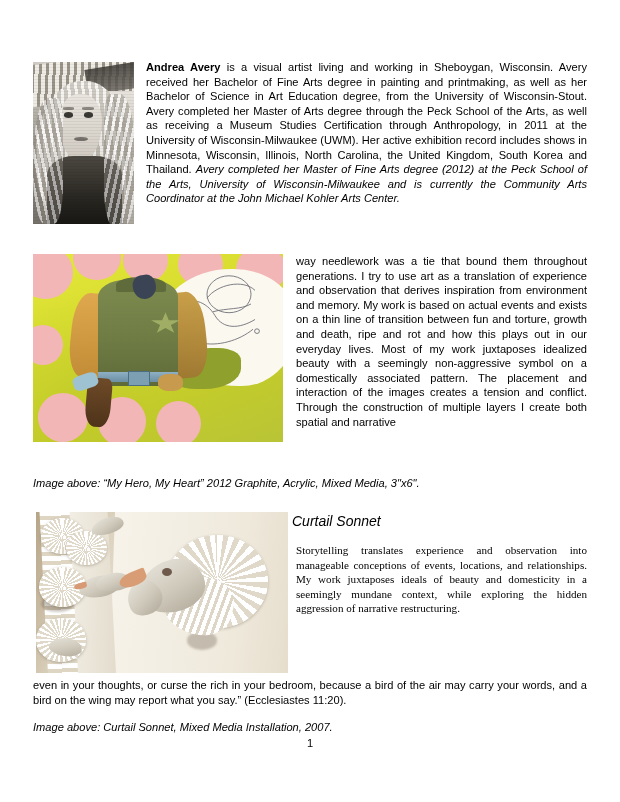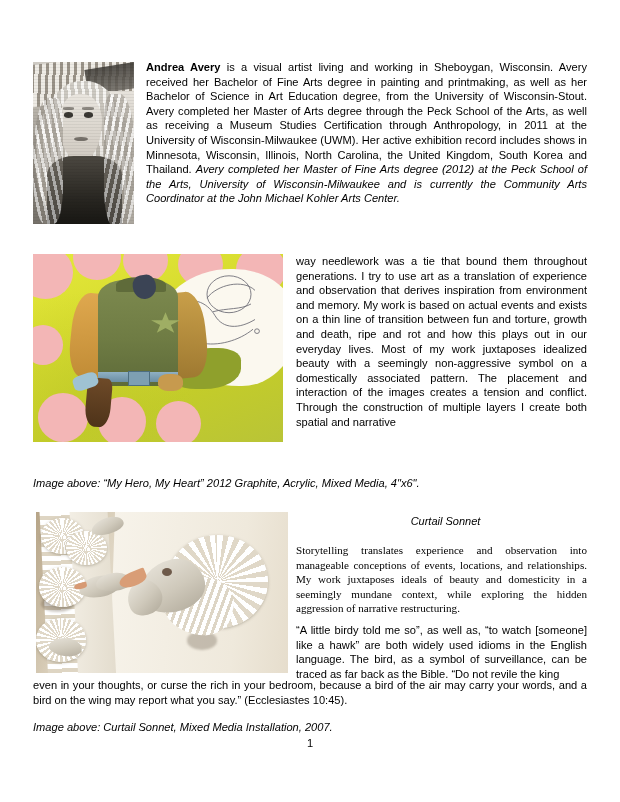--- a/index.html
+++ b/index.html
@@ -112,27 +112,26 @@
   .artwork2 {
     position: absolute;
     left: 36px;
     top: 512px;
     width: 252px;
     height: 161px;
     overflow: hidden;
   }
   .sonnet-title {
     position: absolute;
-    left: 300px;
+    left: 292px;
     top: 514px;
     width: 291px;
-    font-size: 11px;
+    font-size: 14px;
     line-height: 14.6px;
     font-style: italic;
-    text-align: center;
   }
   .sonnet-p1 {
     position: absolute;
     left: 296px;
     top: 543px;
     width: 291px;
     font-size: 11.1px;
     line-height: 14.6px;
     text-align: justify;
     font-family: Liberation Serif, serif;
@@ -471,21 +470,21 @@
     <div class="aw1-belt"></div>
     <div class="aw1-buckle"></div>
     <div class="aw1-holster"></div>
     <div class="aw1-gun"></div>
     <div class="aw1-hand"></div>
   </div>
 
   <div class="stmt-col"><span>way needlework was a tie that bound them throughout generations. I try to use art as a </span><span class="sp">translation</span><span> of experience and observation that derives inspiration from environment and memory. My work is based on actual events and exists on a thin line of transition between fun and torture, growth and death, ripe and rot and how this plays out in our everyday lives. Most of my work </span><span class="sp">juxtaposes</span><span> idealized beauty with a seemingly non-aggressive symbol on a domestically associated pattern. The placement and interaction of the images creates a tension and conflict. Through the </span><span class="sp">construction</span><span> of multiple layers I create both </span><span class="sp">spatial</span><span> and </span><span class="sp">narrative</span></div>
 
 
-  <div class="caption1">Image above: “My Hero, My Heart” 2012 Graphite, Acrylic, Mixed Media, 4"x6".</div>
+  <div class="caption1">Image above: “My Hero, My Heart” 2012 Graphite, Acrylic, Mixed Media, 3"x6".</div>
 
   <div class="artwork2">
     <div class="aw2-bg"></div>
     <div class="aw2-wall"></div>
     <div class="aw2-col"></div>
     <div class="aw2-colridge"></div>
 
     <div class="aw2-shadow" style="left:6%;  top:16%; width:12%; height:9%;"></div>
     <div class="aw2-shadow" style="left:2%;  top:52%; width:13%; height:10%;"></div>
     <div class="aw2-shadow" style="left:60%; top:74%; width:12%; height:12%;"></div>
@@ -506,21 +505,20 @@
     <div class="aw2-bird" style="left:41%; top:30%; width:26%; height:32%; transform:rotate(-12deg);"></div>
     <div class="aw2-bird" style="left:36%; top:42%; width:14%; height:22%; transform:rotate(-28deg);"></div>
     <div class="aw2-beak" style="left:33%; top:37%; width:11%; height:9%; transform:rotate(-22deg); background:#d99d76;"></div>
     <div class="aw2-eye" style="left:50%; top:35%; width:4%; height:5%;"></div>
   </div>
 
   <div class="sonnet-title">Curtail Sonnet</div>
 
   <div class="sonnet-p1"><span>Storytelling translates experience and observation into manageable </span><span class="sp">conceptions</span><span> of events, locations, and relationships. My work juxtaposes ideals of beauty and domesticity in a seemingly </span><span class="sp">mundane</span><span> context, while exploring the hidden aggression of narrative </span><span class="sp">restructuring</span><span>.</span></div>
 
-  <div class="sonnet-p2">“A little birdy told me so”, as well as, “to watch [someone] like a hawk” are both widely used idioms in the English language. The bird, as a symbol of surveillance, can be traced as far back as the Bible. “Do not revile the king</div>
-
-  <div class="sonnet-tail">even in your thoughts, or curse the rich in your bedroom, because a bird of the air may carry your words, and a bird on the wing may report what you say.” (Ecclesiastes 10:45).</div>
+
+  <div class="sonnet-tail">even in your thoughts, or curse the rich in your bedroom, because a bird of the air may carry your words, and a bird on the wing may report what you say.” (Ecclesiastes 11:20).</div>
 
   <div class="caption2">Image above: Curtail Sonnet, Mixed Media Installation, 2007.</div>
 
   <div class="page-number">1</div>
 
 </div>
 
 </body></html>

